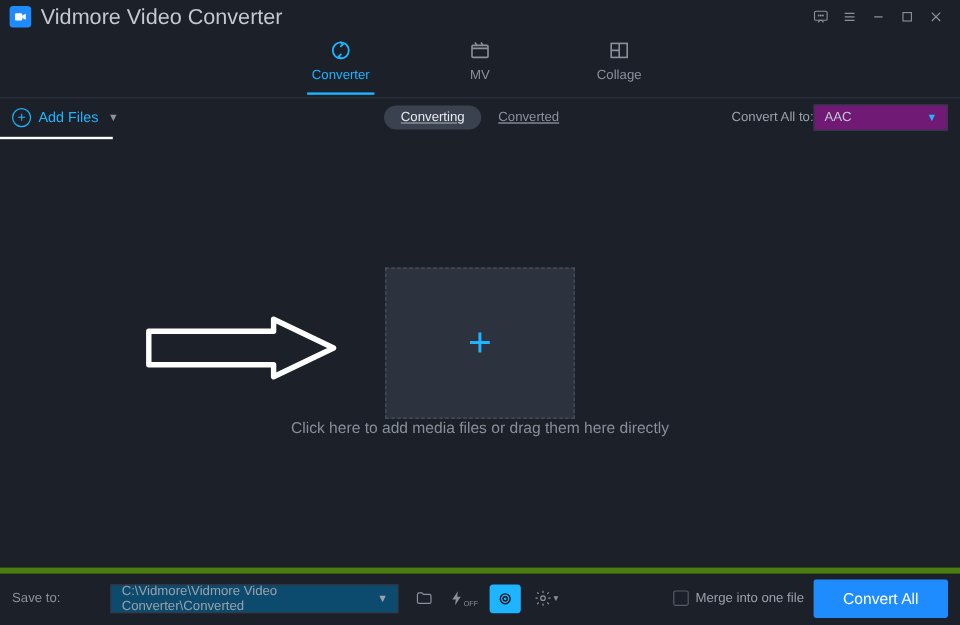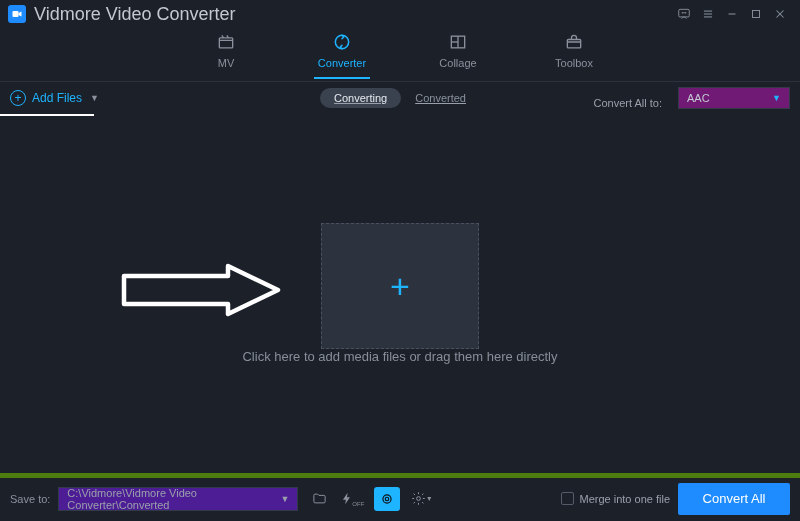--- a/index.html
+++ b/index.html
@@ -22,35 +22,35 @@
 .subbar { height: 32px; display: flex; align-items: center; padding: 0 10px; font-size: 12px; position: relative; }
 .addfiles { display: flex; align-items: center; gap: 6px; color: #1fb4ff; cursor: pointer; }
 .addfiles .plus-circ { width: 16px; height: 16px; border: 1.5px solid #1fb4ff; border-radius: 50%; display: flex; align-items: center; justify-content: center; font-size: 12px; line-height: 1; }
 .addfiles .chev { font-size: 9px; color: #8b919c; margin-left: 2px; }
 .underline-accent { position: absolute; left: 0; bottom: -2px; width: 94px; height: 2px; background: #fff; }
 
 .subtabs { position: absolute; left: 50%; transform: translateX(-50%); display: flex; gap: 0; align-items: center; text-decoration: underline; }
 .subtab { padding: 4px 14px; border-radius: 12px; font-size: 11px; color: #8b919c; cursor: pointer; }
 .subtab.active { background: #3a424f; color: #e6e9ee; }
 
-.convert-all { position: absolute; right: 10px; display: flex; align-items: flex-end; gap: 16px; font-size: 11px; }
+.convert-all { position: absolute; right: 10px; display: flex; align-items: center; gap: 0; font-size: 11px; }
 .convert-all .sel { width: 112px; height: 22px; background: #701a75; border: 1px solid #323947; display: flex; align-items: center; justify-content: space-between; padding: 0 8px; cursor: pointer; color: #c3c8d1; }
 .convert-all .sel .chev { color: #1fb4ff; font-size: 9px; }
 
 .canvas { height: 359px; position: relative; display: flex; flex-direction: column; align-items: center; justify-content: center; }
 
 .dropzone { width: 158px; height: 126px; border: 1px dashed #4a515e; background: #2c323e; display: flex; align-items: center; justify-content: center; cursor: pointer; }
 .dropzone .plus { font-size: 34px; font-weight: 200; color: #1fb4ff; }
 .droptext { font-size: 13px; color: #888e99; }
 
 .arrow-annot { position: absolute; left: 118px; top: 146px; }
 
 .footer { height: 46px; border-top: 5px solid #4d7c0f; display: flex; align-items: center; padding: 0 10px; gap: 8px; font-size: 11px; }
 .footer .save-lbl { color: #8b919c; }
-.footer .path-sel { flex: 0 0 240px; height: 24px; background: #4c1d95; border: 1px solid #323947; display: flex; align-items: center; justify-content: space-between; padding: 0 8px; color: #9aa0ab; cursor: pointer; }
+.footer .path-sel { flex: 0 0 240px; height: 24px; background: #0c4a6e; border: 1px solid #323947; display: flex; align-items: center; justify-content: space-between; padding: 0 8px; color: #9aa0ab; cursor: pointer; margin-left: 34px; }
 .footer .ibtn { width: 26px; height: 24px; display: flex; align-items: center; justify-content: center; cursor: pointer; color: #8b919c; border-radius: 3px; }
 .footer .ibtn.on { background: #1fb4ff; color: #0d1117; }
 .footer .fspacer { flex: 1; }
 .footer .merge { display: flex; align-items: center; gap: 6px; cursor: pointer; color: #9aa0ab; }
 .footer .merge .cb { width: 13px; height: 13px; border: 1px solid #555c69; border-radius: 2px; }
 .footer .convert-btn { width: 112px; height: 32px; background: #1e8bff; color: #fff; display: flex; align-items: center; justify-content: center; font-size: 13px; cursor: pointer; border-radius: 2px; }
 </style>
 </head>
 <body>
 
@@ -91,57 +91,48 @@
     </div>
   <div class="wbtn">
       <svg viewBox="0 0 24 24" stroke="currentColor" stroke-width="1.8">
         <line x1="6" y1="6" x2="18" y2="18"></line>
         <line x1="18" y1="6" x2="6" y2="18"></line>
       </svg>
     </div>
 </div>
 
 <div class="tabs">
+  <div class="tab active">
+    <div class="ticon">
+        <svg viewBox="0 0 24 24" fill="none" stroke="#1fb4ff" stroke-width="1.8">
+          <circle cx="12" cy="12" r="8"></circle>
+          <path d="M12 4l2 2-2 2M12 20l-2-2 2-2" stroke-linecap="round"></path>
+        </svg>
+      </div>
+    <span>Converter</span>
+  </div>
   <div class="tab">
     <div class="ticon">
         <svg viewBox="0 0 24 24" fill="none" stroke="currentColor" stroke-width="1.6">
           <rect x="4" y="7" width="16" height="12" rx="1"></rect>
           <path d="M4 10h16M7 4l2 3M13 4l2 3"></path>
         </svg>
       </div>
     <span>MV</span>
-  </div>
-  <div class="tab active">
-    <div class="ticon">
-        <svg viewBox="0 0 24 24" fill="none" stroke="#1fb4ff" stroke-width="1.8">
-          <circle cx="12" cy="12" r="8"></circle>
-          <path d="M12 4l2 2-2 2M12 20l-2-2 2-2" stroke-linecap="round"></path>
-        </svg>
-      </div>
-    <span>Converter</span>
   </div>
   <div class="tab">
     <div class="ticon">
         <svg viewBox="0 0 24 24" fill="none" stroke="currentColor" stroke-width="1.6">
           <rect x="4" y="5" width="16" height="14"></rect>
           <line x1="12" y1="5" x2="12" y2="19"></line>
           <line x1="4" y1="12" x2="12" y2="12"></line>
         </svg>
       </div>
     <span>Collage</span>
   </div>
-  <div class="tab">
-    <div class="ticon">
-        <svg viewBox="0 0 24 24" fill="none" stroke="currentColor" stroke-width="1.6">
-          <rect x="4" y="9" width="16" height="10" rx="1"></rect>
-          <path d="M4 12h16M9 9V7a3 3 0 016 0v2"></path>
-        </svg>
-      </div>
-    <span>Toolbox</span>
-  </div>
 </div>
 
 <div class="subbar">
   <div class="addfiles">
     <div class="plus-circ">+</div>
     <span>Add Files</span>
     <span class="chev">▼</span>
   </div>
   <div class="underline-accent"></div>
 

